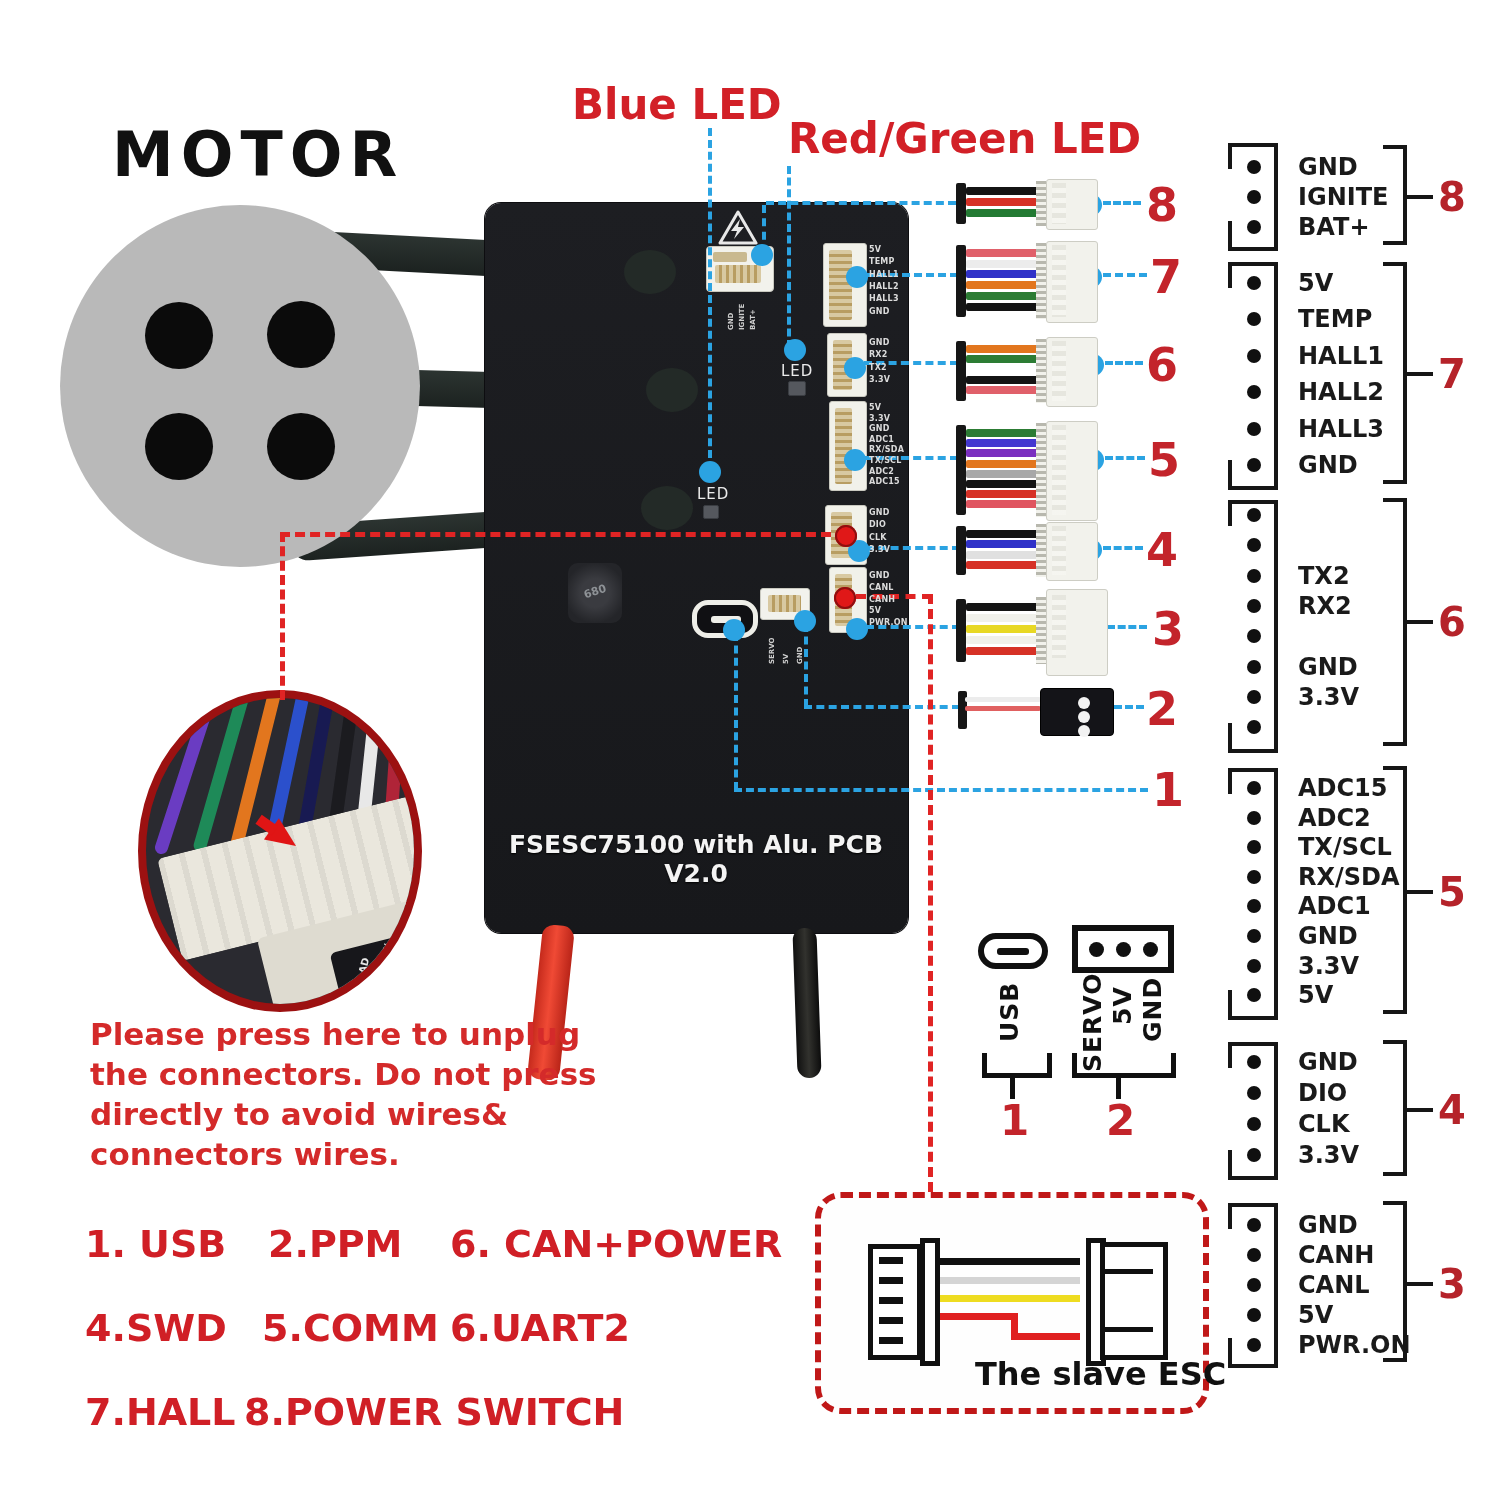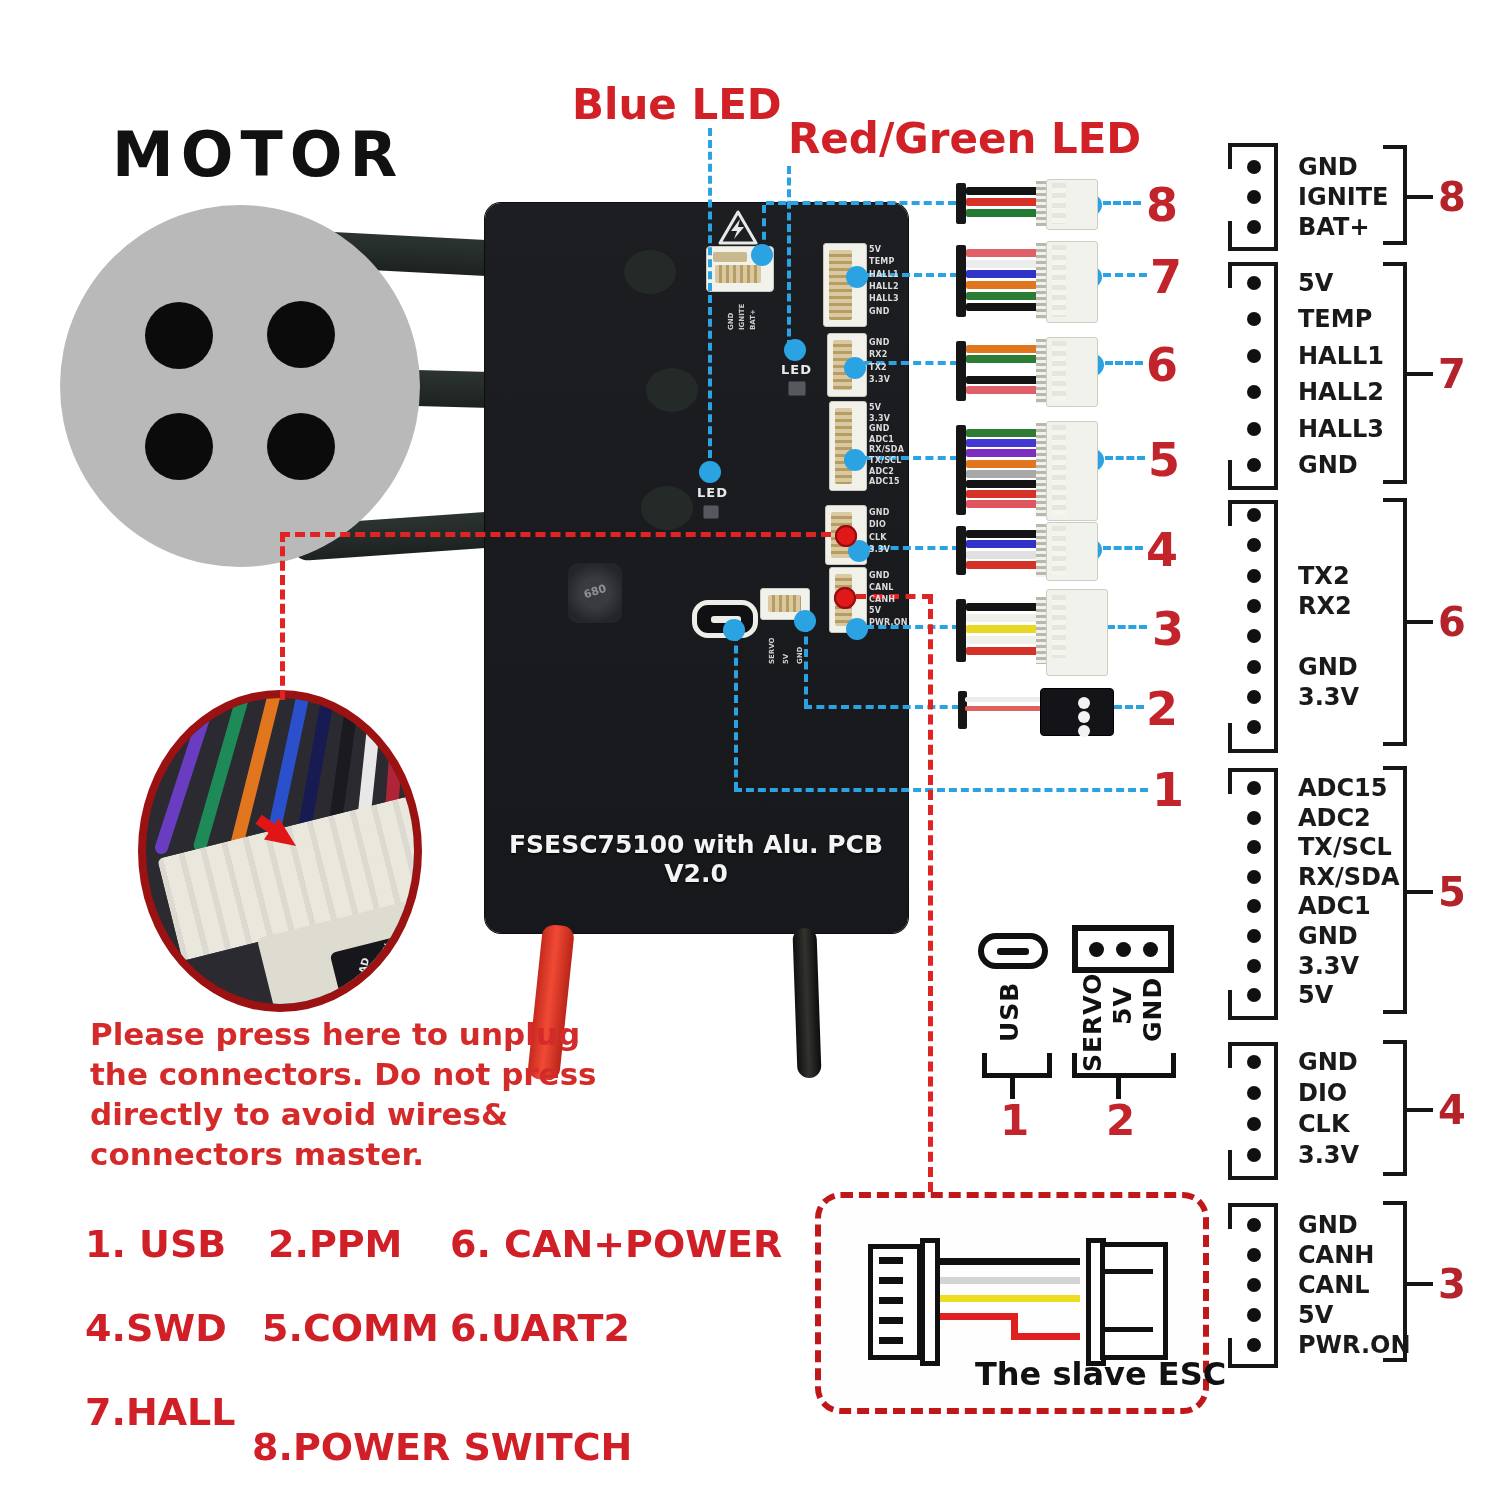--- a/index.html
+++ b/index.html
@@ -19,21 +19,21 @@
   .cable{background:linear-gradient(#2c3431,#1c2220);border-radius:19px;height:36px;}
   .blob{background:#232a27;border-radius:50%;}
 
   
   .pcb{background:linear-gradient(#1d1e22,#17181b);border-radius:16px;box-shadow:0 0 0 1px #0d0d10;}
   .jst{background:#f1f1ea;border-radius:3px;border:1px solid #c9c9c0;overflow:hidden;}
   .jst::before{content:"";position:absolute;left:5px;top:6px;right:14px;bottom:6px;
     background:repeating-linear-gradient(180deg,#d8c9a2 0 4px,#b89d62 4px 7px);border-radius:2px;}
   .silk{color:#dcdcdc;font-size:8px;font-weight:bold;letter-spacing:0.2px;line-height:1;}
   .silk-v{writing-mode:vertical-rl;transform:rotate(180deg);font-size:7px;font-weight:bold;color:#cfcfcf;}
-  .led-txt{color:#eaeaea;font-size:13px;font-weight:bold;letter-spacing:1px;}
+  .led-txt{color:#eaeaea;font-size:15px;font-weight:normal;letter-spacing:1px;}
   .led-chip{background:#55585e;border:1px solid #3a3d42;border-radius:2px;}
   .pcb-title{color:#f4f4f4;font-size:25px;font-weight:700;text-align:center;text-shadow:0 1px 2px #000;}
   .usbc{border:5px solid #eeeee8;border-radius:16px;background:#101013;}
   .usbc-slot{background:#eeeee8;border-radius:3px;}
   .inductor{background:radial-gradient(circle at 50% 50%, #3a3b40 35%, #242529 75%);border-radius:10px;}
   .inductor span{color:#8e9296;font-size:11px;font-weight:bold;display:block;transform:rotate(-18deg);text-align:center;margin-top:22px;}
 
   
   .dh{border-top:4px dashed #2ba3e2;}
   .dv{border-left:4px dashed #2ba3e2;}
@@ -476,24 +476,24 @@
       <div class="silk" style="position:absolute;left:869px;top:619.2px;">PWR.ON</div>
       <div class="silk-v" style="position:absolute;left:727px;top:296px;height:34px;">GND</div>
       <div class="silk-v" style="position:absolute;left:738px;top:296px;height:34px;">IGNITE</div>
       <div class="silk-v" style="position:absolute;left:749px;top:296px;height:34px;">BAT+</div>
       <div class="silk-v" style="position:absolute;left:768px;top:628px;height:36px;">SERVO</div>
       <div class="silk-v" style="position:absolute;left:782px;top:628px;height:36px;">5V</div>
       <div class="silk-v" style="position:absolute;left:796px;top:628px;height:36px;">GND</div>
       <div class="warn-line" style="position:absolute;left:90px;top:1014px;">Please press here to unplug</div>
       <div class="warn-line" style="position:absolute;left:90px;top:1054px;">the connectors. Do not press</div>
       <div class="warn-line" style="position:absolute;left:90px;top:1094px;">directly to avoid wires&amp;</div>
-      <div class="warn-line" style="position:absolute;left:90px;top:1134px;">connectors master.</div>
+      <div class="warn-line" style="position:absolute;left:90px;top:1134px;">connectors wires.</div>
       <div class="legend-item" style="position:absolute;left:85px;top:1222px;">1. USB</div>
       <div class="legend-item" style="position:absolute;left:268px;top:1222px;">2.PPM</div>
       <div class="legend-item" style="position:absolute;left:450px;top:1222px;">6. CAN+POWER</div>
       <div class="legend-item" style="position:absolute;left:85px;top:1306px;">4.SWD</div>
       <div class="legend-item" style="position:absolute;left:262px;top:1306px;">5.COMM</div>
       <div class="legend-item" style="position:absolute;left:450px;top:1306px;">6.UART2</div>
       <div class="legend-item" style="position:absolute;left:85px;top:1390px;">7.HALL</div>
-      <div class="legend-item" style="position:absolute;left:252px;top:1390px;margin-top:35px;">8.POWER SWITCH</div>
+      <div class="legend-item" style="position:absolute;left:244px;top:1390px;">8.POWER SWITCH</div>
     </div>
 
 </div>
 
 </body></html>

